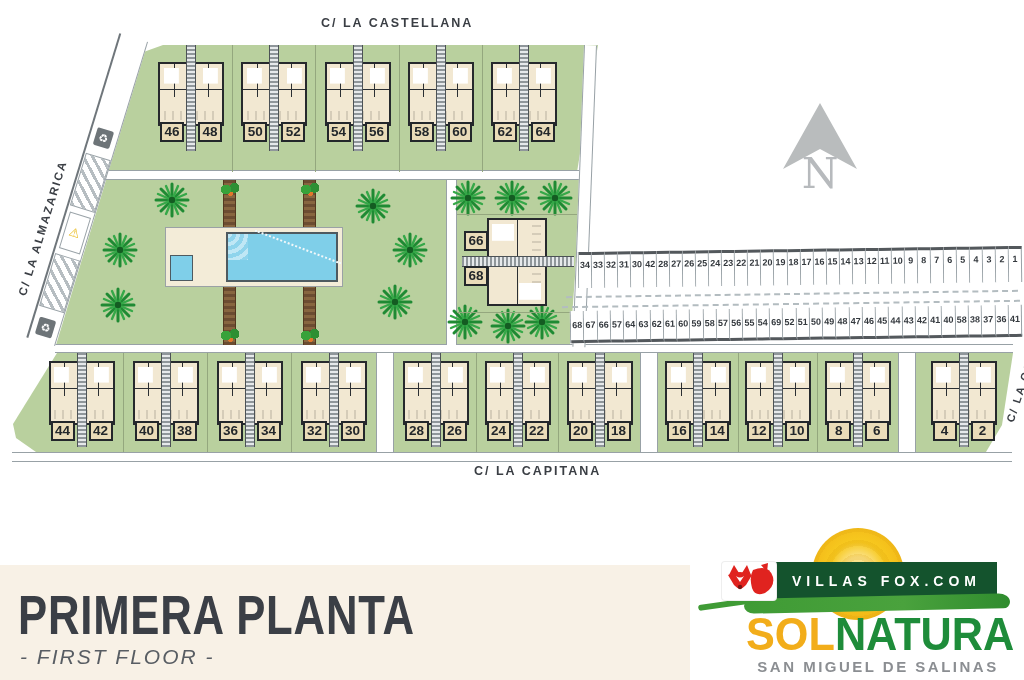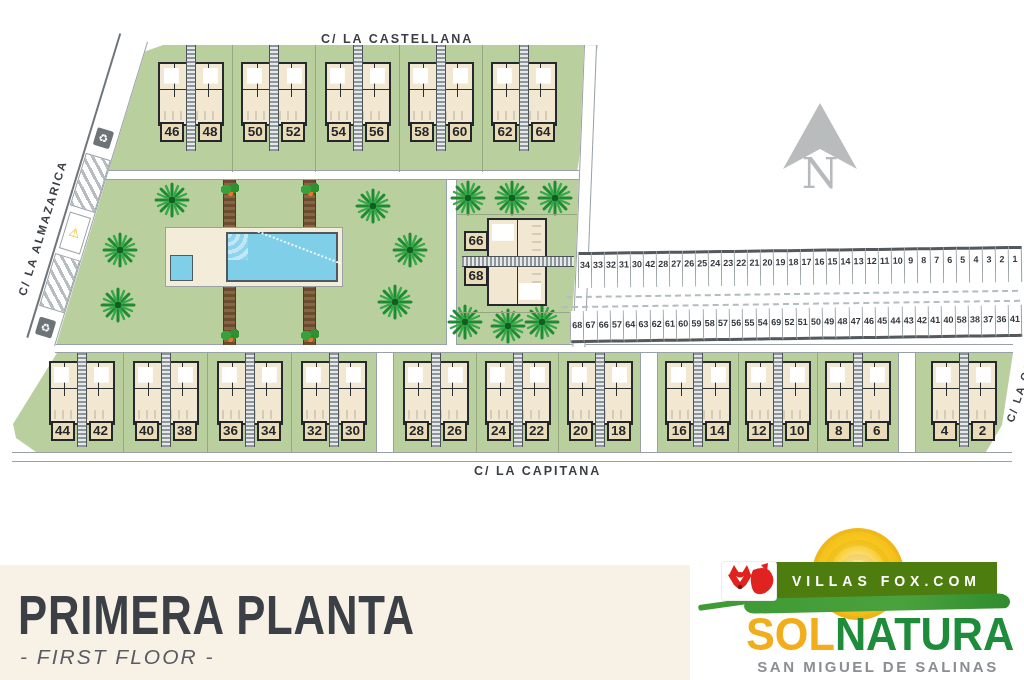--- a/index.html
+++ b/index.html
@@ -119,21 +119,21 @@
     letter-spacing:1px; color:#3b3f46; transform:scaleX(.78); transform-origin:left; white-space:nowrap; }
   .subtitle { position:absolute; left:20px; top:645px; width:370px; text-align:left;
     font-style:italic; font-size:21px; letter-spacing:2px; color:#585d63; }
 
   .sun { position:absolute; left:812px; top:528px; width:92px; height:92px; border-radius:50%; z-index:1;
     background:
       repeating-radial-gradient(circle, rgba(216,155,10,.18) 0 6px, transparent 6px 14px),
       radial-gradient(circle at 50% 45%, #fbe28a 0 18%, #f7c91f 40%, #f3b918 70%, #eaa90e 100%); }
   .foxbox { position:absolute; left:722px; top:562px; width:54px; height:38px; background:#fff;
     border-radius:3px; box-shadow:0 0 0 1px #eee; z-index:3; }
-  .redbar { position:absolute; left:776px; top:562px; width:221px; height:38px; background:#4d7c0f;
+  .redbar { position:absolute; left:776px; top:562px; width:221px; height:38px; background:#14532d;
     display:flex; align-items:center; justify-content:center; color:#fff; font-size:14px;
     font-weight:700; letter-spacing:5px; z-index:2; white-space:nowrap; }
   .brush { position:absolute; left:744px; top:596px; width:266px; height:15px; z-index:2;
     background:linear-gradient(90deg,#3f9b35,#4aa23d 60%,#2f8c2e);
     border-radius:10px 14px 8px 12px / 60% 70% 50% 60%; transform:rotate(-1.2deg); }
   .brush2 { position:absolute; left:698px; top:601px; width:58px; height:6px; background:#3f9b35;
     border-radius:4px; transform:rotate(-8deg); z-index:2; }
   .brand { position:absolute; left:746px; top:606px; font-size:47px; font-weight:700; z-index:3;
     transform:scaleX(.92); transform-origin:left; white-space:nowrap; letter-spacing:0; }
   .brand .sol { color:#f2ad1a; } .brand .natura { color:#1e8c3a; }
@@ -157,21 +157,21 @@
   <div class="diag-street"></div>
 
   <div class="left-street">
     <span class="bin" style="margin-top:96px;">♻</span>
     <span class="hatch"></span>
     <span class="warnbox">⚠</span>
     <span class="hatch"></span>
     <span class="bin">♻</span>
   </div>
 
-  <div class="street-label" style="left:321px; top:32px;">C/ LA CASTELLANA</div>
+  <div class="street-label" style="left:321px; top:16px;">C/ LA CASTELLANA</div>
   <div class="street-label" style="left:-28px; top:222px; transform:rotate(-73deg); transform-origin:center; font-size:11.5px;">C/ LA ALMAZARICA</div>
   <div class="street-label" style="left:474px; top:464px;">C/ LA CAPITANA</div>
   <div class="street-label" style="left:1004px; top:420px; transform:rotate(-72deg); transform-origin:left top; font-size:11px;">C/ LA CAN</div>
 
   <div class="north">
     <svg viewBox="0 0 74 66" width="74" height="66">
       <polygon points="37,0 74,66 37,46 0,66" fill="#b9bcbd"></polygon>
     </svg>
     <span class="n-letter">N</span>
   </div>

